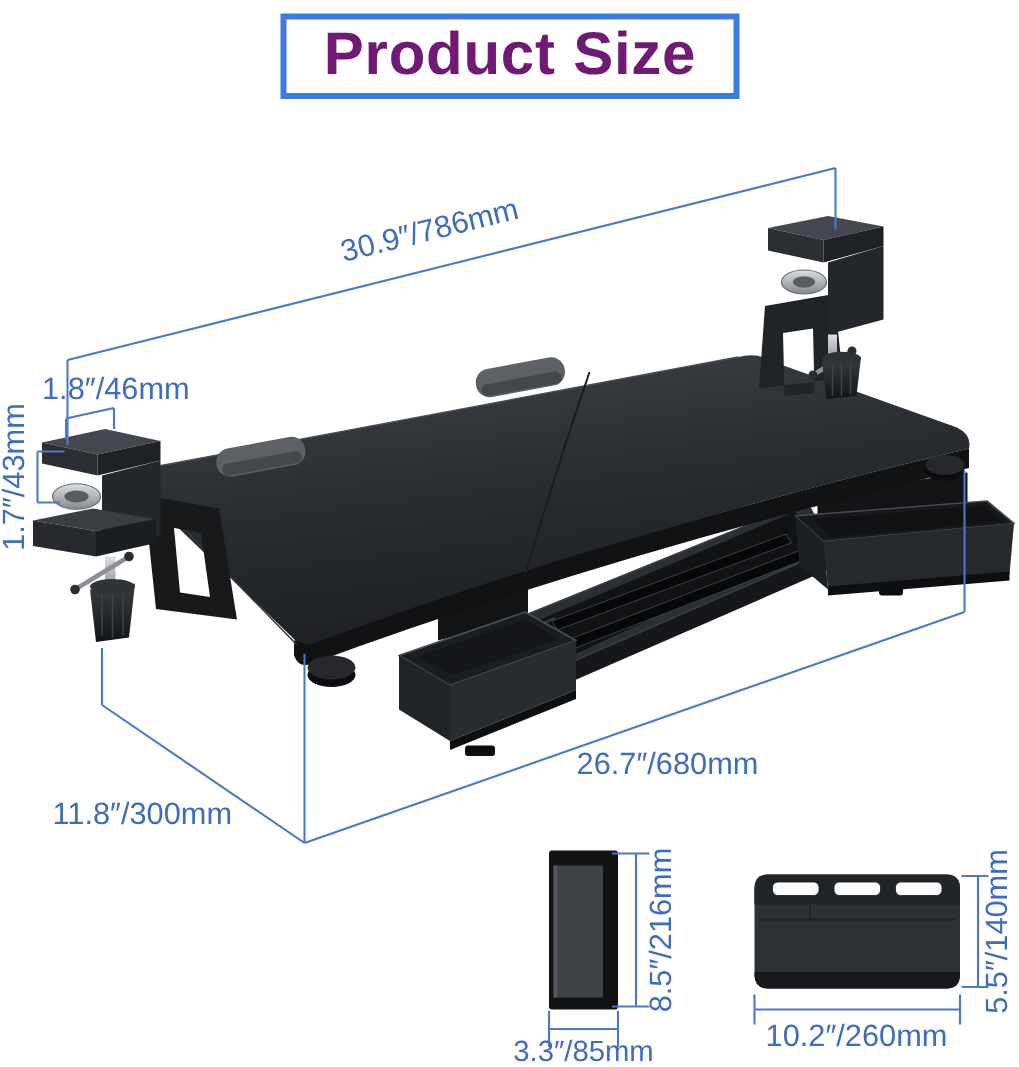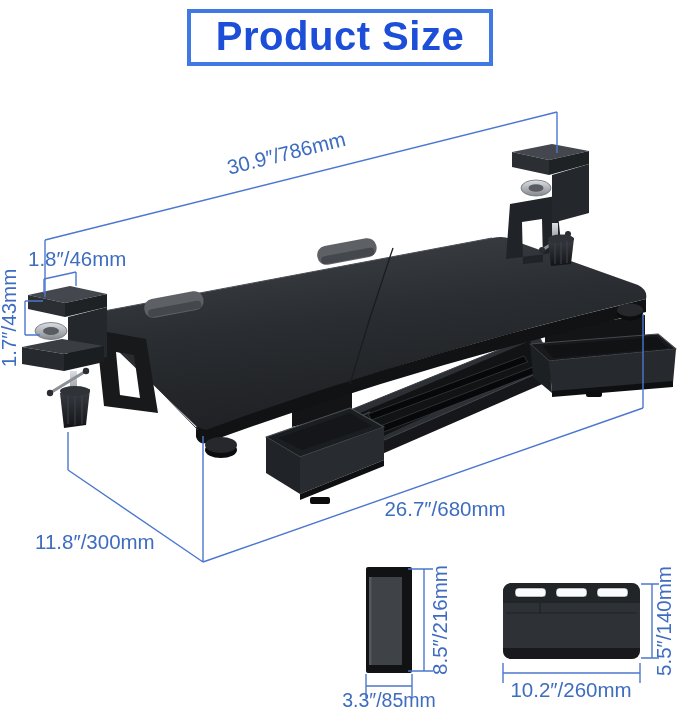--- a/index.html
+++ b/index.html
@@ -6,21 +6,21 @@
   .page{
     position:relative;width:679px;height:711px;background:#ffffff;overflow:hidden;
     font-family:"Liberation Sans",sans-serif;
   }
   .title-box{
     position:absolute;left:187px;top:9px;width:306px;height:57px;
     border:4px solid #4179E2;box-sizing:border-box;
     display:flex;align-items:center;justify-content:center;
   }
   .title-box span{
-    color:#1d4ed8;font-size:40px;font-weight:600;letter-spacing:.5px;line-height:1;
+    color:#701a75;font-size:40px;font-weight:600;letter-spacing:.5px;line-height:1;
     padding-bottom:3px;
   }
   svg{position:absolute;left:0;top:0;}
   .dim{stroke:#4C77CE;stroke-width:1.4;fill:none;}
   .dimtxt{
     fill:#3E6CC0;font-family:"Liberation Sans",sans-serif;
     font-size:20.5px;font-weight:500;
   }
   .dimtxt.small{font-size:19.5px;}
 </style>

